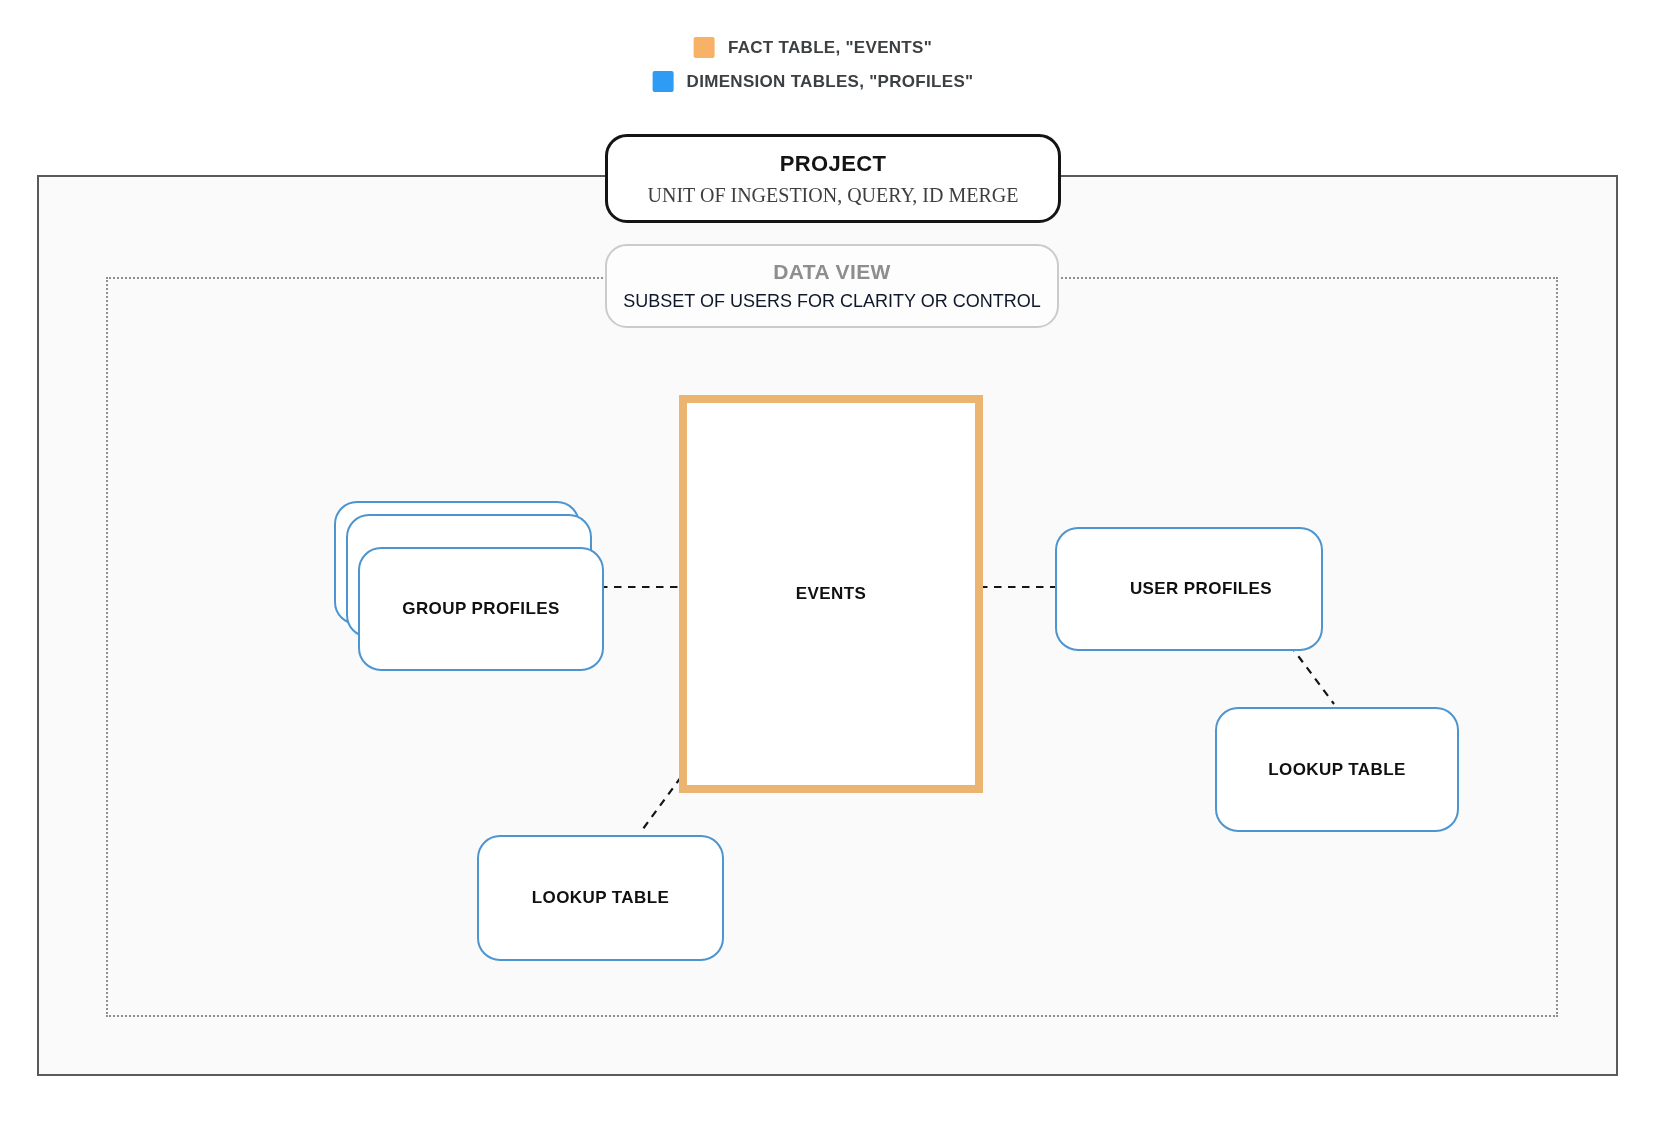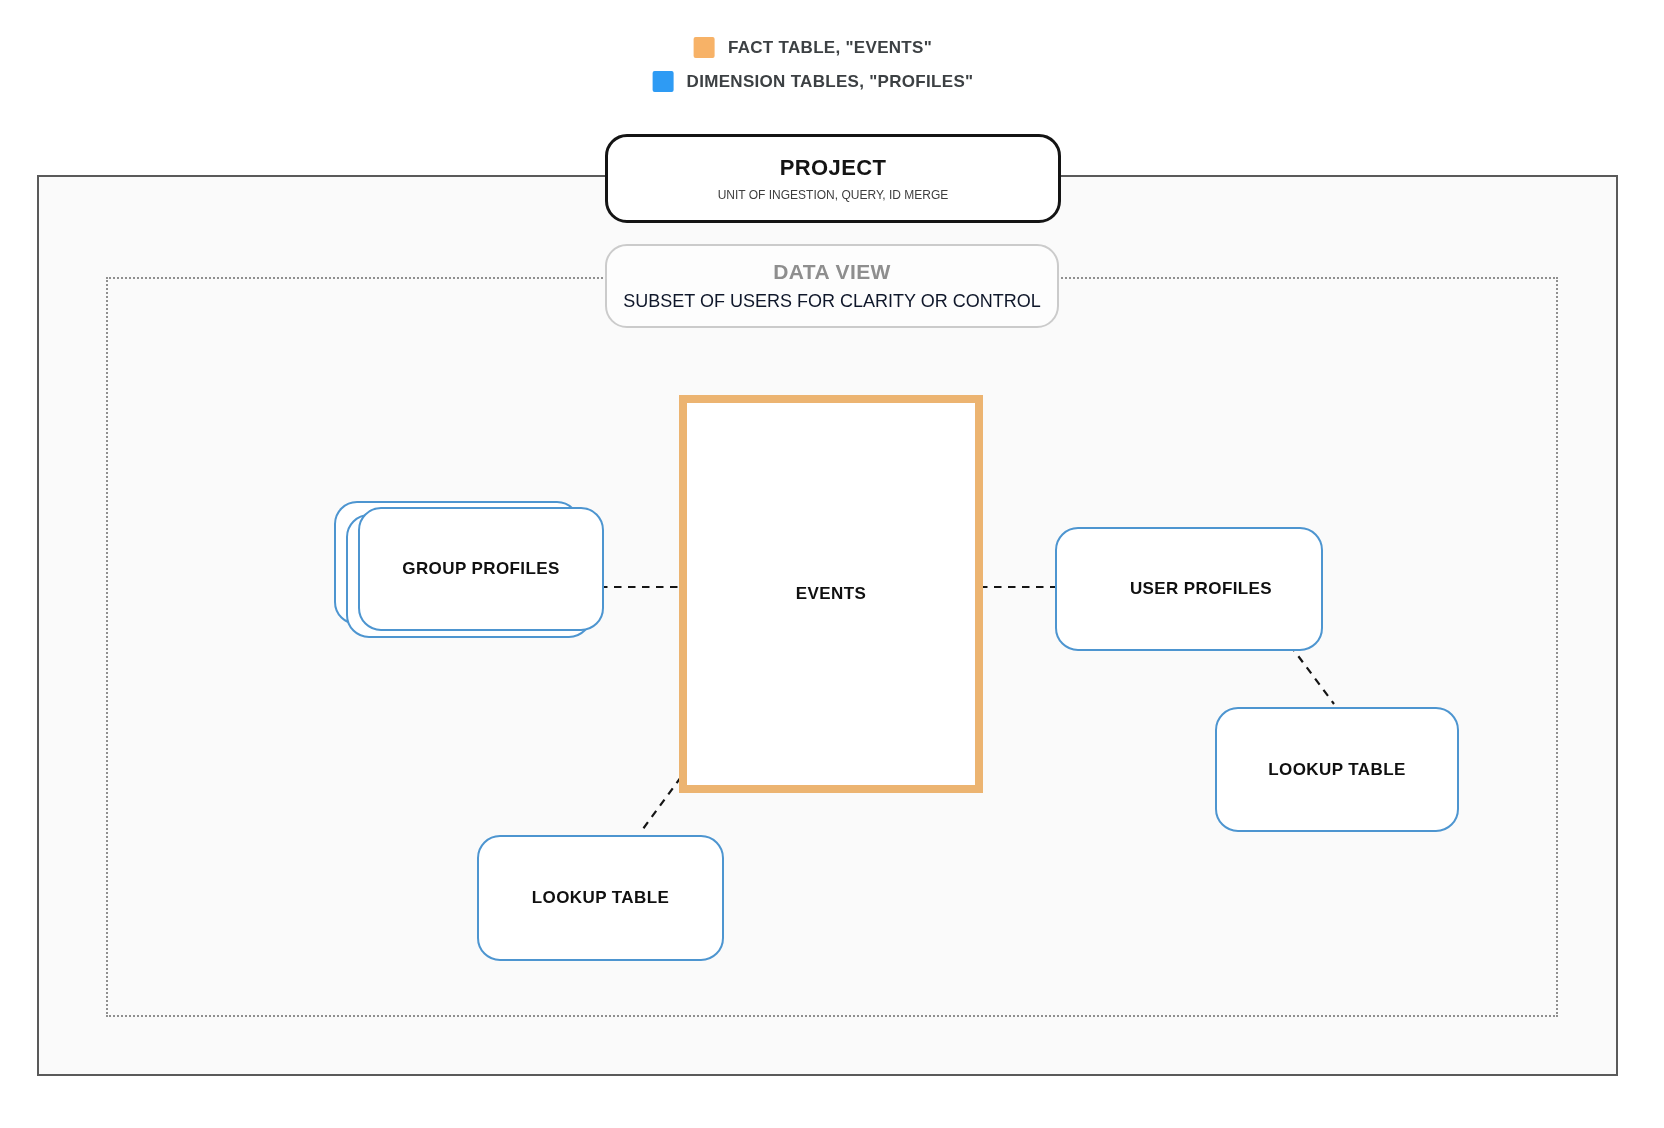--- a/index.html
+++ b/index.html
@@ -82,22 +82,23 @@
     background: #ffffff;
     border: 3px solid #141414;
   }
   .project-box .box-title {
     font-size: 22px;
     font-weight: bold;
     color: #141414;
     letter-spacing: 0.4px;
   }
   .project-box .box-subtitle {
-    font-size: 12px;
+    font-size: 20px;
     color: #3e3e3e;
+    font-family: Liberation Serif, serif;
   }
   .dataview-box {
     top: 244px;
     height: 80px;
     background: #fdfdfd;
     border: 2px solid #cbcbcb;
   }
   .dataview-box .box-title {
     font-size: 21px;
     font-weight: bold;
@@ -137,21 +138,21 @@
   .node-blue {
     border: 2px solid #4d95d0;
     border-radius: 23px;
   }
   .node-fact {
     border: 8px solid #15803d;
     border-radius: 0;
   }
   .card-back2 { left: 334px; top: 501px; width: 242px; height: 120px; }
   .card-back1 { left: 346px; top: 514px; width: 242px; height: 120px; z-index: 4; }
-  .card-front { left: 358px; top: 507px; width: 242px; height: 120px; z-index: 5; }
+  .card-front { left: 358px; top: 547px; width: 242px; height: 120px; z-index: 5; }
   .node-events { left: 679px; top: 395px; width: 288px; height: 382px; }
   .node-user-profiles { left: 1055px; top: 527px; width: 240px; height: 120px; }
   .node-lookup-bottom { left: 477px; top: 835px; width: 243px; height: 122px; }
   .node-lookup-right { left: 1215px; top: 707px; width: 240px; height: 121px; }
 </style>
 </head>
 <body>
 
 <div class="canvas">
 

